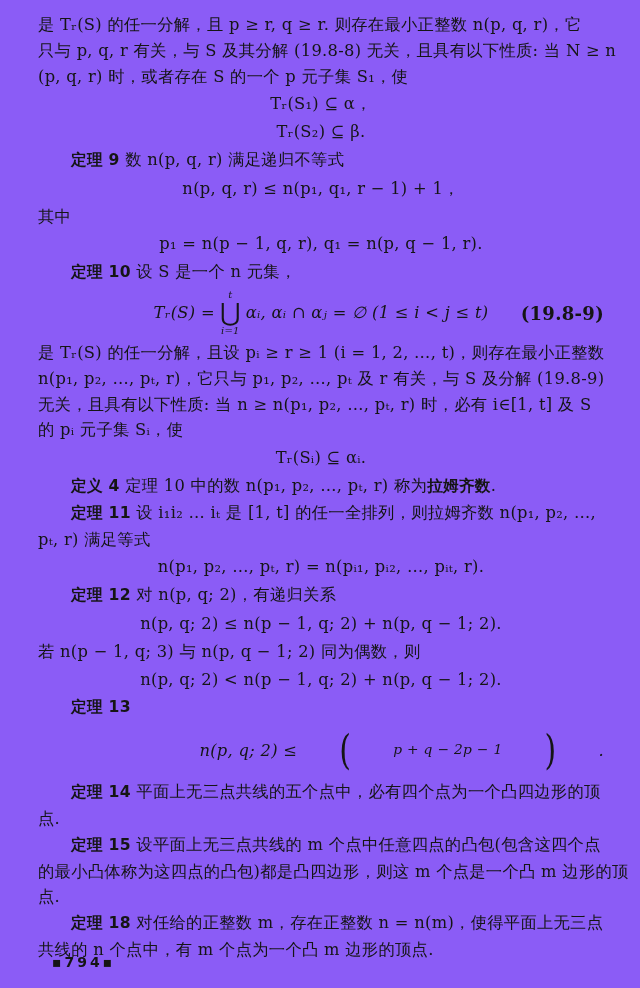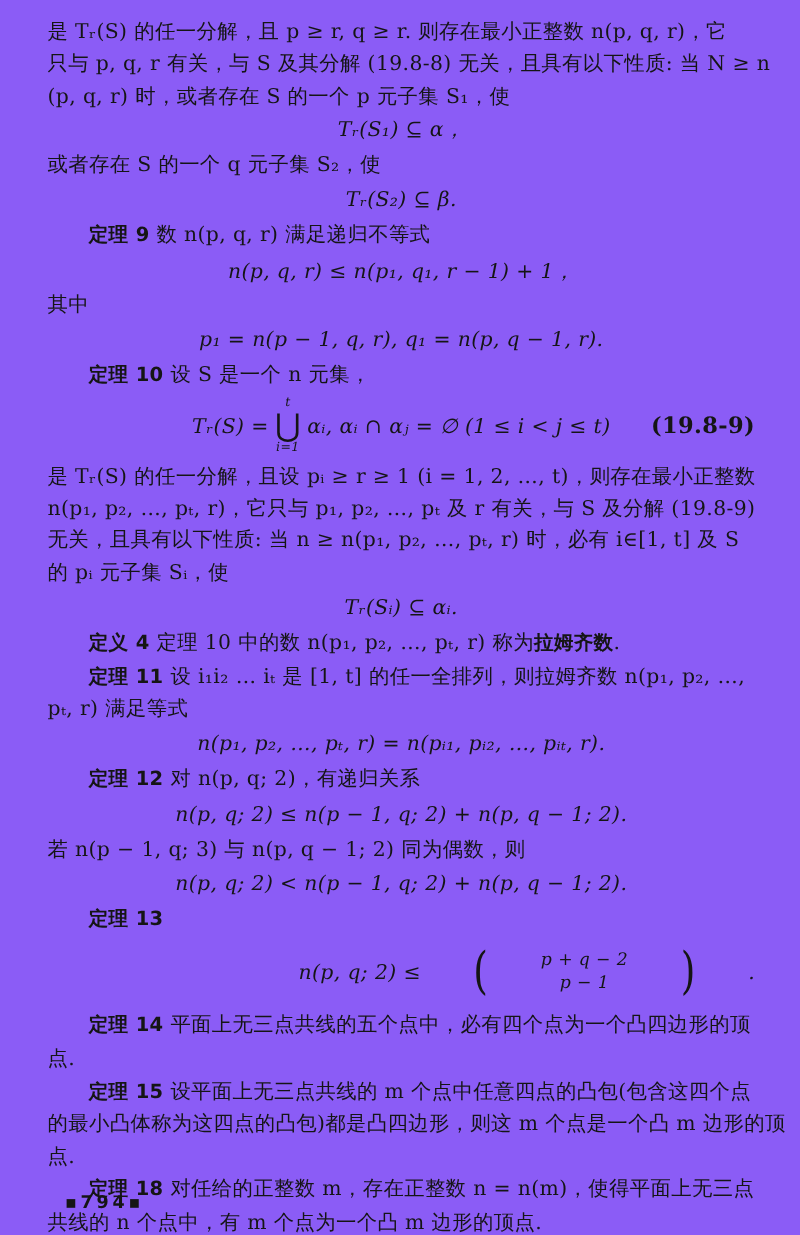--- a/index.html
+++ b/index.html
@@ -15,21 +15,21 @@
   .content {
     position:absolute; left:38px; top:12px; width:566px;
   }
   .line {
     font-size:16.3px;
     line-height:25.8px;
     letter-spacing:0.3px;
     white-space:nowrap;
   }
   .indent { text-indent:33px; }
-  .center { text-align:center; font-style:italic; margin:2px 0; }
+  .center { text-align:center; margin:2px 0; }
   .b {
     font-weight:bold;
     font-family:"DejaVu Sans","Liberation Sans",sans-serif;
     font-size:15.6px;
   }
   
   .tall {
     position:relative;
     height:50px;
     display:flex; align-items:center; justify-content:center;
@@ -45,38 +45,37 @@
   }
   
   .bintall {
     height:54px;
     display:flex; align-items:center; justify-content:flex-end;
     font-style:italic; font-size:16.3px; letter-spacing:0.3px;
     margin:2px 0;
     gap:40px;
   }
   .paren { font-size:30px; font-weight:400; transform:scaleY(1.35); line-height:1; font-style:normal; margin:0 2px; }
-  .frac { display:inline-flex; flex-direction:column; align-items:center; font-size:13.8px; line-height:1.3; }
+  .frac { display:inline-flex; align-items:center; font-size:13.8px; line-height:1.3; }
   .footer {
     position:absolute; left:52px; bottom:18px;
     font-weight:bold; font-size:14px; letter-spacing:3px;
     font-family:"DejaVu Sans","Liberation Sans",sans-serif;
     margin-top:20px;
   }
 </style>
 </head>
 <body>
 
 <div class="page">
   <div class="content" id="content">
       <div class="line"><span>是 Tᵣ(S) 的任一分解，且 p ≥ r, q ≥ r. 则存在最小正整数 n(p, q, r)，它</span></div>
       <div class="line"><span>只与 p, q, r 有关，与 S 及其分解 (19.8-8) 无关，且具有以下性质: 当 N ≥ n</span></div>
       <div class="line"><span>(p, q, r) 时，或者存在 S 的一个 p 元子集 S₁，使</span></div>
       <div class="line center"><span>Tᵣ(S₁) ⊆ α，</span></div>
-      <div class="line"><span>或者存在 S 的一个 q 元子集 S₂，使</span></div>
       <div class="line center"><span>Tᵣ(S₂) ⊆ β.</span></div>
       <div class="line indent"><span class="b">定理 9</span><span>  数 n(p, q, r) 满足递归不等式</span></div>
       <div class="line center"><span>n(p, q, r) ≤ n(p₁, q₁, r − 1) + 1，</span></div>
       <div class="line"><span>其中</span></div>
       <div class="line center"><span>p₁ = n(p − 1, q, r),  q₁ = n(p, q − 1, r).</span></div>
       <div class="line indent"><span class="b">定理 10</span><span>  设 S 是一个 n 元集，</span></div>
       <div class="tall">
         <span>Tᵣ(S) = </span>
         <span class="nary">
           <span class="lim">t</span>

